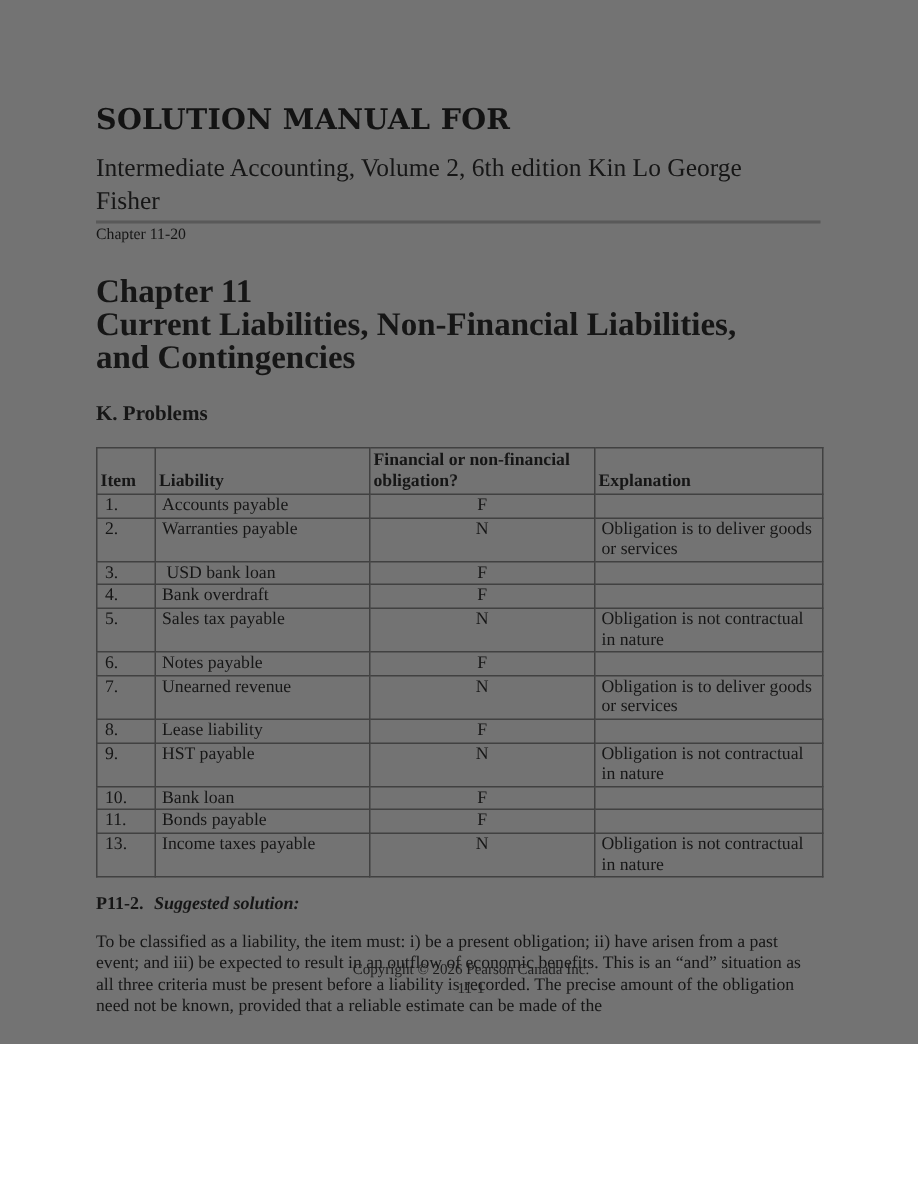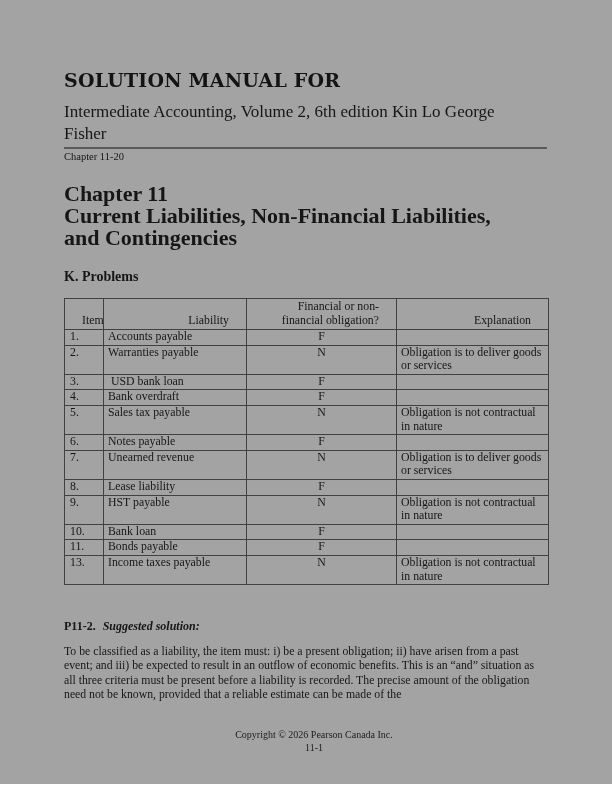--- a/index.html
+++ b/index.html
@@ -1,19 +1,19 @@
 <!DOCTYPE html>
 <html><head>
 <meta charset="utf-8">
 <style>
   html, body { margin: 0; padding: 0; background: #ffffff; }
   .page {
     position: relative;
-    width: 612px; height: 784px;
-    background: #a3a3a3;
+    width: 612px; height: 696px;
+    background: #737373;
     color: #161616;
     font-family: "Liberation Serif", serif;
     box-sizing: border-box;
     padding: 70px 65px 0 64px;
     overflow: hidden;
   }
   .manual-title {
     font-family: "DejaVu Serif", serif;
     font-weight: bold;
     text-transform: uppercase;
@@ -48,38 +48,38 @@
     font-weight: bold;
     font-size: 14px;
     line-height: 16px;
   }
   .problem-line {
     font-size: 12px;
     line-height: 14px;
     font-weight: bold;
   }
   .problem-line.first { margin-top: 17px; }
-  .problem-line.second { margin-top: 34px; }
+  .problem-line.second { margin-top: 10px; }
   .problem-line .subtitle { font-style: italic; margin-left: 7px; }
   table.liability-table {
     border-collapse: collapse;
     table-layout: fixed;
     width: 484px;
     margin-top: 13px;
     font-size: 11.8px;
   }
   .liability-table th, .liability-table td {
     border: 1px solid #414141;
     overflow: hidden;
   }
   .liability-table th {
-    font-weight: normal;
+    font-weight: bold;
     vertical-align: bottom;
-    text-align: right;
-    padding: 1px 17px 2px;
+    text-align: left;
+    padding: 1px 2px 2px;
     line-height: 13.5px;
   }
   .liability-table td {
     vertical-align: top;
     padding: 0 2px 1px 4px;
     line-height: 13.6px;
     text-align: left;
   }
   .liability-table td.c-item { padding-left: 5px; }
   .liability-table td.c-type { text-align: center; padding-left: 2px; }

